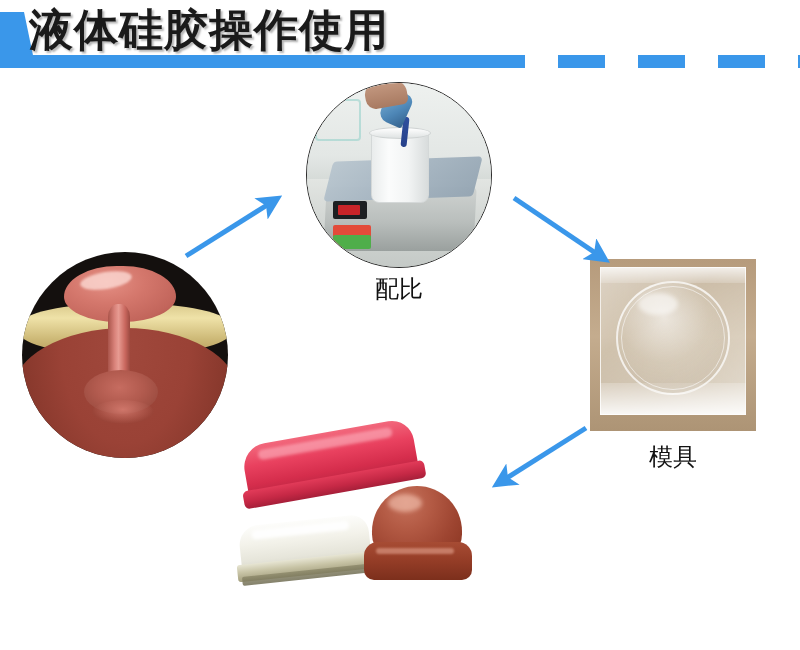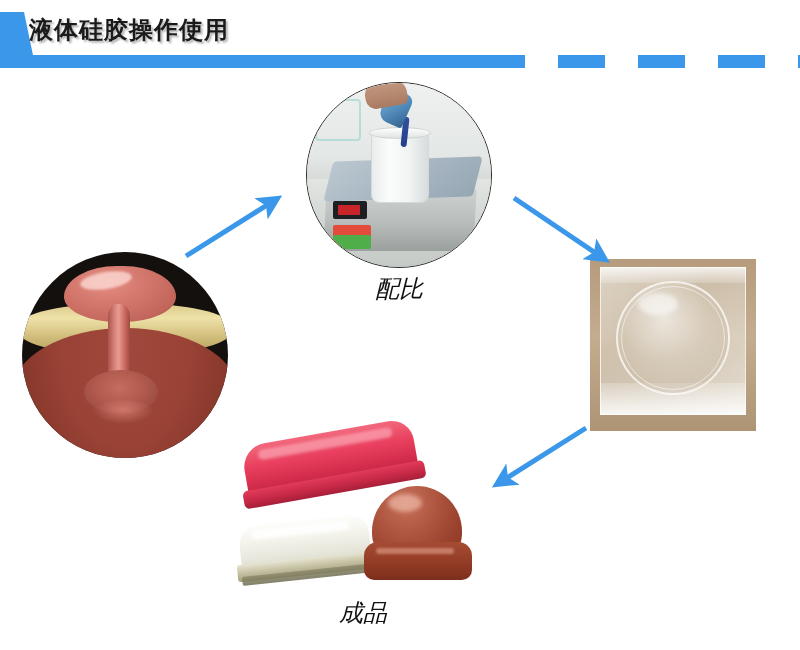--- a/index.html
+++ b/index.html
@@ -33,21 +33,21 @@
     position: absolute;
     left: 0;
     top: 12px;
     width: 40px;
     height: 48px;
   }
   .header-title {
     position: absolute;
     left: 29px;
     top: 8px;
-    font-size: 24px;
+    font-size: 44px;
     font-weight: bold;
     color: #1a1a1a;
     letter-spacing: 1px;
     line-height: 44px;
     white-space: nowrap;
     text-shadow: 2px 2px 2px rgba(120,120,120,0.55);
   }
   .header-rule-solid {
     position: absolute;
     left: 0;
@@ -85,21 +85,20 @@
     position: absolute;
   }
   .node-caption {
     position: absolute;
     text-align: center;
     font-size: 24px;
     color: #111111;
     font-weight: normal;
     line-height: 30px;
     white-space: nowrap;
-    font-style: italic;
   }
 
   
   .photo-circle {
     border-radius: 50%;
     overflow: hidden;
     position: relative;
   }
 
   
@@ -623,41 +622,41 @@
   <div class="node" id="node-mold">
     <div id="photo-mold">
       <div class="block"></div>
       <div class="block-top-edge"></div>
       <div class="block-bottom-edge"></div>
       <div class="cavity"></div>
       <div class="cavity-ring"></div>
       <div class="cavity-gloss"></div>
     </div>
   </div>
+  <div class="node-caption" id="caption-mold">模具</div>
 
   <div class="node" id="node-products">
     <div id="prod-pink">
       <div class="top"></div>
       <div class="top-gloss"></div>
       <div class="base"></div>
     </div>
     <div id="prod-white">
       <div class="top"></div>
       <div class="top-gloss"></div>
       <div class="base"></div>
       <div class="base-shadow"></div>
     </div>
     <div id="prod-dome">
       <div class="dome"></div>
       <div class="dome-gloss"></div>
       <div class="skirt"></div>
       <div class="skirt-gloss"></div>
     </div>
   </div>
-  <div class="node-caption" id="caption-products">成品</div>
 
   <svg class="arrow-layer" viewBox="0 0 800 650" xmlns="http://www.w3.org/2000/svg">
     <defs>
       <marker id="arrowhead" markerWidth="5" markerHeight="5" refX="2.6" refY="2.5" orient="auto" markerUnits="strokeWidth">
         <path d="M0,0 L5,2.5 L0,5 L1.2,2.5 z" fill="#3a97ea"></path>
       </marker>
     </defs>
     <line x1="186" y1="256" x2="272" y2="202" stroke="#3a97ea" stroke-width="5" marker-end="url(#arrowhead)"></line>
     <line x1="514" y1="198" x2="600" y2="256" stroke="#3a97ea" stroke-width="5" marker-end="url(#arrowhead)"></line>
     <line x1="586" y1="428" x2="502" y2="481" stroke="#3a97ea" stroke-width="5" marker-end="url(#arrowhead)"></line>

